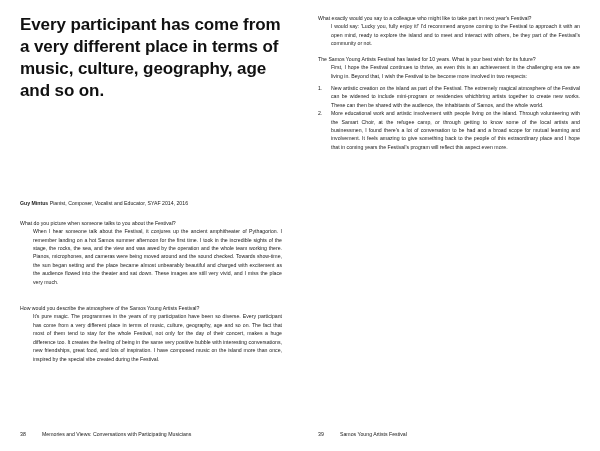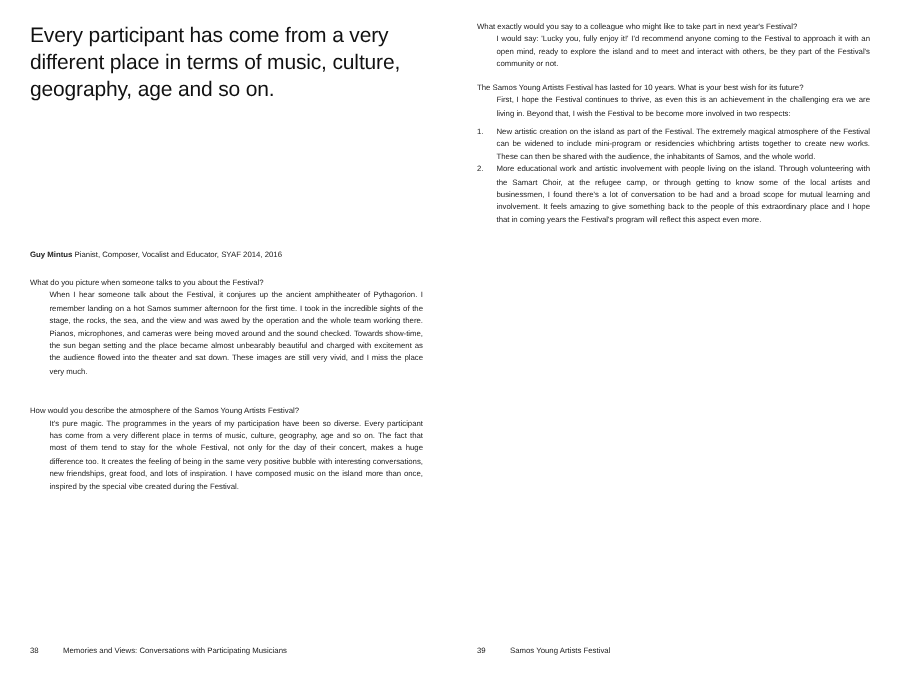--- a/index.html
+++ b/index.html
@@ -28,23 +28,23 @@
   }
   .page-left {
     width: 300px;
     padding: 14px 18px 0 20px;
   }
   .page-right {
     width: 300px;
     padding: 14px 20px 0 18px;
   }
   .pull-quote {
-    font-size: 14px;
+    font-size: 17px;
     line-height: 1.30;
-    font-weight: 400;
+    font-weight: 700;
     letter-spacing: -0.1px;
     color: #111111;
     margin: 0 0 0 0;
     max-width: 268px;
   }
   .credit {
     margin-top: 98px;
     font-size: 5.2px;
     line-height: 1.4;
     color: #1a1a1a;

